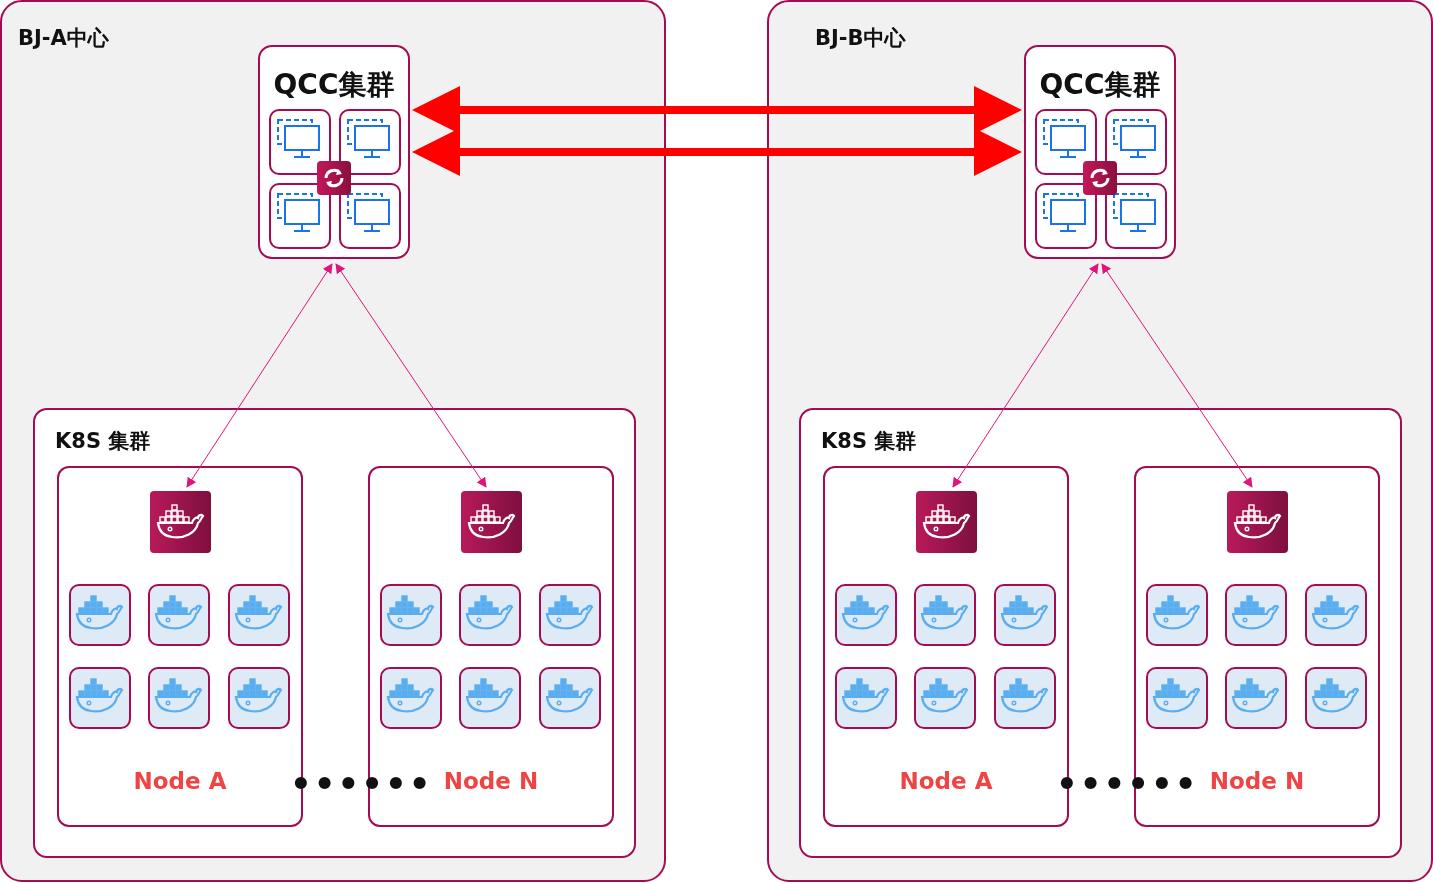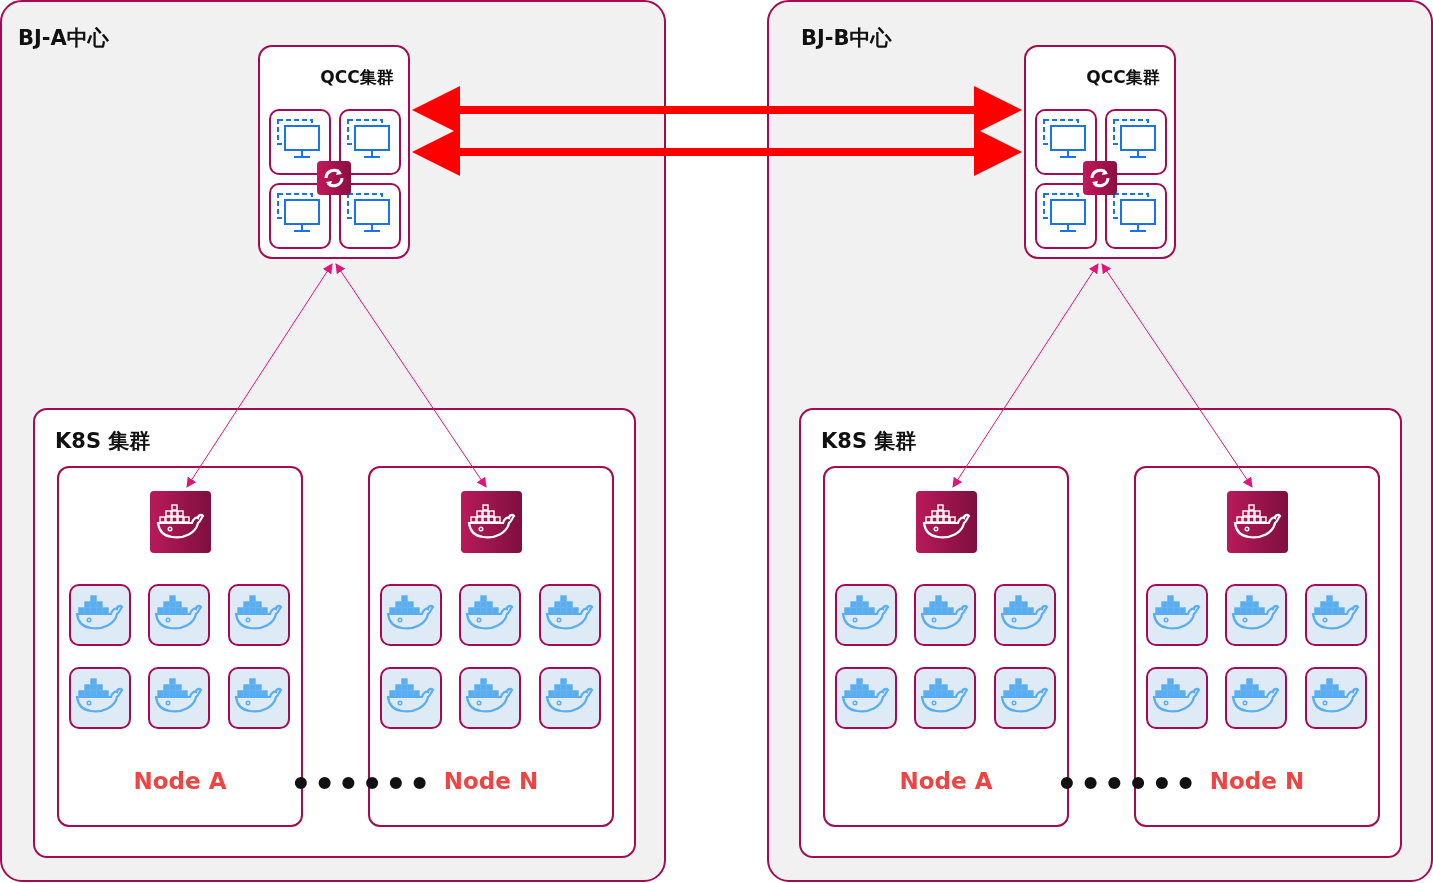--- a/index.html
+++ b/index.html
@@ -2,21 +2,21 @@
 <html><head>
 <meta charset="utf-8">
 <style>
   html, body { margin:0; padding:0; background:#ffffff; }
   body { width:1433px; height:883px; position:relative; overflow:hidden;
          font-family:"DejaVu Sans", "Liberation Sans", sans-serif; }
   .abs { position:absolute; box-sizing:border-box; }
   .dc { border:2px solid #a50b52; border-radius:22px; background:#f1f1f1; }
   .dc-title { font-weight:bold; font-size:21px; color:#111; }
   .panel { border:2px solid #a50b52; border-radius:14px; background:#ffffff; }
-  .qcc-title { font-weight:bold; font-size:17px; color:#111; text-align:center;margin-left:23px; }
+  .qcc-title { font-weight:bold; font-size:28px; color:#111; text-align:center; }
   .vm { border:2px solid #a50b52; border-radius:10px; background:#ffffff;
         display:flex; align-items:center; justify-content:center; }
   .sync { width:34px; height:34px; border-radius:4px;
           background:linear-gradient(90deg,#c2185b,#8a0f3f);
           display:flex; align-items:center; justify-content:center; }
   .k8s-title { font-weight:bold; font-size:21px; color:#111; }
   .node { border:2px solid #a50b52; border-radius:12px; background:#fff; }
   .node-label { font-weight:bold; font-size:23px; color:#ef4444; text-align:center; }
   .dock-main { width:61px; height:62px; border-radius:4px;
                background:linear-gradient(90deg,#b81a5a,#7e0f3e);
@@ -27,21 +27,21 @@
   svg.overlay { position:absolute; left:0; top:0; pointer-events:none; }
 </style>
 </head>
 <body>
 
 <div class="abs dc" style="left:0;top:0;width:666px;height:882px;">
   <div class="abs dc-title" style="left:16px;top:22px;">BJ-A中心</div>
 </div>
 
 <div class="abs dc" style="left:767px;top:0;width:666px;height:882px;">
-  <div class="abs dc-title" style="left:32px;top:22px;">BJ-B中心</div>
+  <div class="abs dc-title" style="left:46px;top:22px;">BJ-B中心</div>
 </div>
 
 <div id="dc0">
     <div class="abs panel" style="left:258px;top:45px;width:152px;height:214px;">
       <div class="abs qcc-title" style="left:0;top:19px;width:148px;">QCC集群</div>
       <div class="abs vm" style="left:9px;top:62px;width:62px;height:66px;">
         <span><svg width="48" height="44" viewBox="0 0 48 44">
             <rect x="2" y="2" width="34" height="24" fill="none" stroke="#1a73e8" stroke-width="2" stroke-dasharray="5,3"></rect>
             <rect x="9" y="8" width="34" height="24" fill="#fff" stroke="#1a73e8" stroke-width="2"></rect>
             <line x1="26" y1="32" x2="26" y2="38" stroke="#1a73e8" stroke-width="2"></line>

